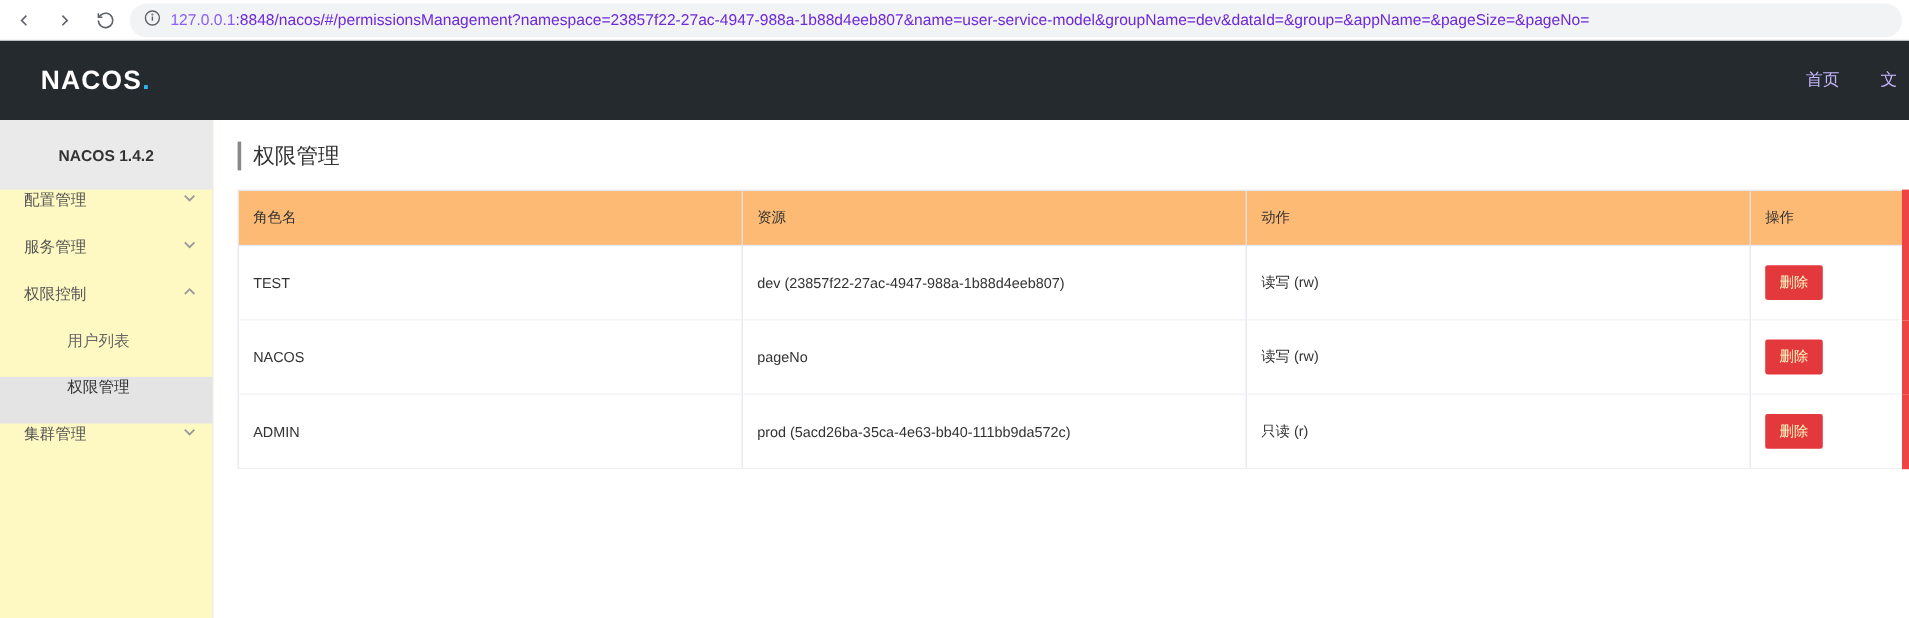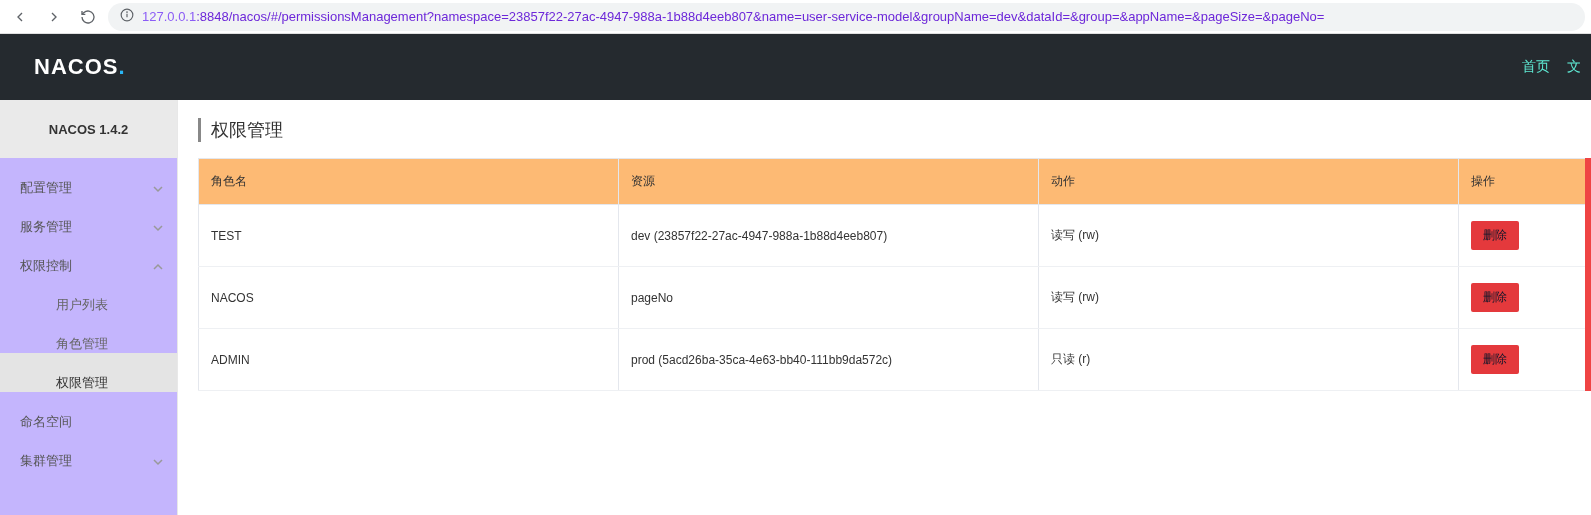--- a/index.html
+++ b/index.html
@@ -10,52 +10,52 @@
     .nav-btn { width: 28px; height: 28px; display: flex; align-items: center; justify-content: center; color: #5f6368; border-radius: 50%; }
     .nav-btn svg { width: 16px; height: 16px; }
     .url-bar { flex: 1; display: flex; align-items: center; height: 28px; background: #f1f3f4; border-radius: 14px; padding: 0 12px; gap: 8px; color: #202124; font-size: 13px; overflow: hidden; white-space: nowrap; }
     .url-host { color: #8b5cf6; }
     .url-path { color: #6d28d9; }
 
     
     .top-header { height: 66px; background: #252a2f; display: flex; align-items: center; justify-content: space-between; padding: 0 0 0 34px; }
     .logo { color: #fff; font-size: 22px; font-weight: 700; letter-spacing: 1px; display: flex; align-items: center; }
     .logo .dot { color: #29b6f6; }
-    .header-nav { display: flex; gap: 17px; color: #5eead4; font-size: 14px; padding-right: 10px; }
+    .header-nav { display: flex; gap: 34px; color: #c4b5fd; font-size: 14px; padding-right: 10px; }
     .header-nav span { cursor: pointer; }
 
     
     .layout { display: flex; min-height: 415px; }
 
     
-    .sidebar { width: 178px; background: #c4b5fd; border-right: 1px solid #e8e8e8; padding-top: 0; }
+    .sidebar { width: 178px; background: #fef9c3; border-right: 1px solid #e8e8e8; padding-top: 0; }
     .sidebar-version { height: 58px; display: flex; align-items: center; justify-content: center; background: #eaeaea; font-size: 13px; font-weight: 700; color: #333; }
     .menu { list-style: none; }
-    .menu-item { position: relative; height: 39px; display: flex; align-items: flex-end; padding-left: 20px; font-size: 13px; color: #555; cursor: pointer; }
+    .menu-item { position: relative; height: 39px; display: flex; align-items: flex-start; padding-left: 20px; font-size: 13px; color: #555; cursor: pointer; }
     .menu-item.sub { padding-left: 56px; color: #666; }
     .menu-item.selected { background: #e4e4e4; color: #333; }
     .menu-item .chev { position: absolute; right: 14px; color: #999; }
     .menu-item .chev svg { width: 10px; height: 10px; }
 
     
     .main { flex: 1; padding: 0 0 0 0; background: #fff; }
     .page-title-wrap { padding: 18px 0 16px 20px; }
     .page-title { font-size: 18px; color: #333; border-left: 3px solid #888; padding-left: 10px; font-weight: 400; }
 
     table.data { width: calc(100% - 20px); margin-left: 20px; border-collapse: collapse; table-layout: fixed; }
     table.data th { background: #fdba74; text-align: left; font-weight: 400; font-size: 12px; color: #333; padding: 14px 12px; border: 1px solid #e4e7ed; }
     table.data td { font-size: 12px; color: #333; padding: 16px 12px; border: 1px solid #eef0f3; border-left: 1px solid #e4e7ed; border-right: 1px solid #e4e7ed; }
     table.data tr td:first-child, table.data tr th:first-child { border-left: 1px solid #e4e7ed; }
     table.data tr td:last-child, table.data tr th:last-child { border-right: 6px solid #ef4444; }
     col.role { width: 420px; }
     col.res  { width: 420px; }
     col.act  { width: 420px; }
     col.op   { }
 
-    .btn-del { background: #e4393c; color: #0f172a; border: none; padding: 6px 12px; font-size: 12px; border-radius: 2px; cursor: pointer; }
+    .btn-del { background: #e4393c; color: #fef9c3; border: none; padding: 6px 12px; font-size: 12px; border-radius: 2px; cursor: pointer; }
   </style>
 </head>
 <body>
 
 <div class="browser-bar">
   <div class="nav-btn">
     <svg viewBox="0 0 24 24" fill="none" stroke="currentColor" stroke-width="2">
         <polyline points="15 18 9 12 15 6"></polyline>
       </svg>
   </div>
@@ -114,28 +114,22 @@
       </li>
       <li class="menu-item">
         <span>权限控制</span>
         <span class="chev"><svg viewBox="0 0 10 10">
               <polyline points="1 7 5 3 9 7" fill="none" stroke="currentColor" stroke-width="1.5"></polyline>
             </svg></span>
       </li>
       <li class="menu-item sub">
         <span>用户列表</span>
       </li>
-      <li class="menu-item sub">
-        <span>角色管理</span>
-      </li>
       <li class="menu-item sub selected">
         <span>权限管理</span>
-      </li>
-      <li class="menu-item">
-        <span>命名空间</span>
       </li>
       <li class="menu-item">
         <span>集群管理</span>
         <span class="chev"><svg viewBox="0 0 10 10">
               <polyline points="1 3 5 7 9 3" fill="none" stroke="currentColor" stroke-width="1.5"></polyline>
             </svg></span>
       </li>
     </ul>
   </div>
 

